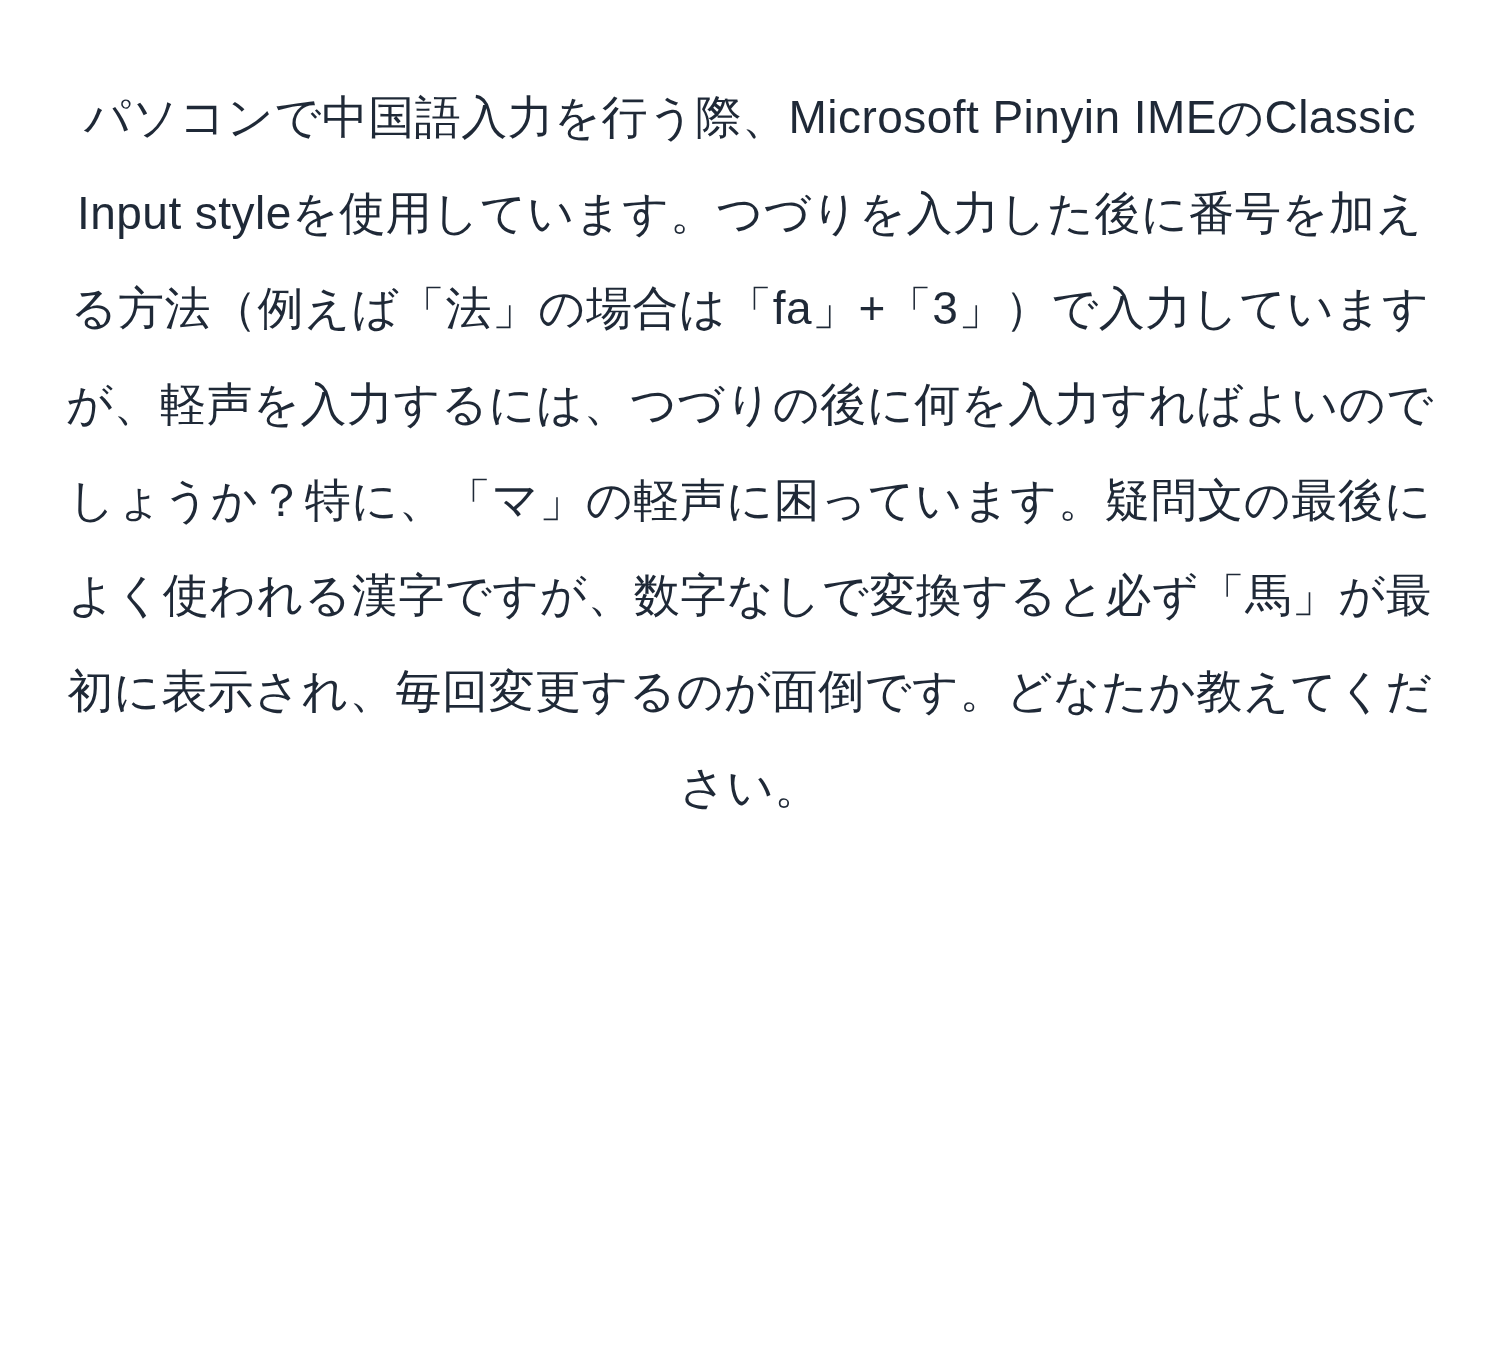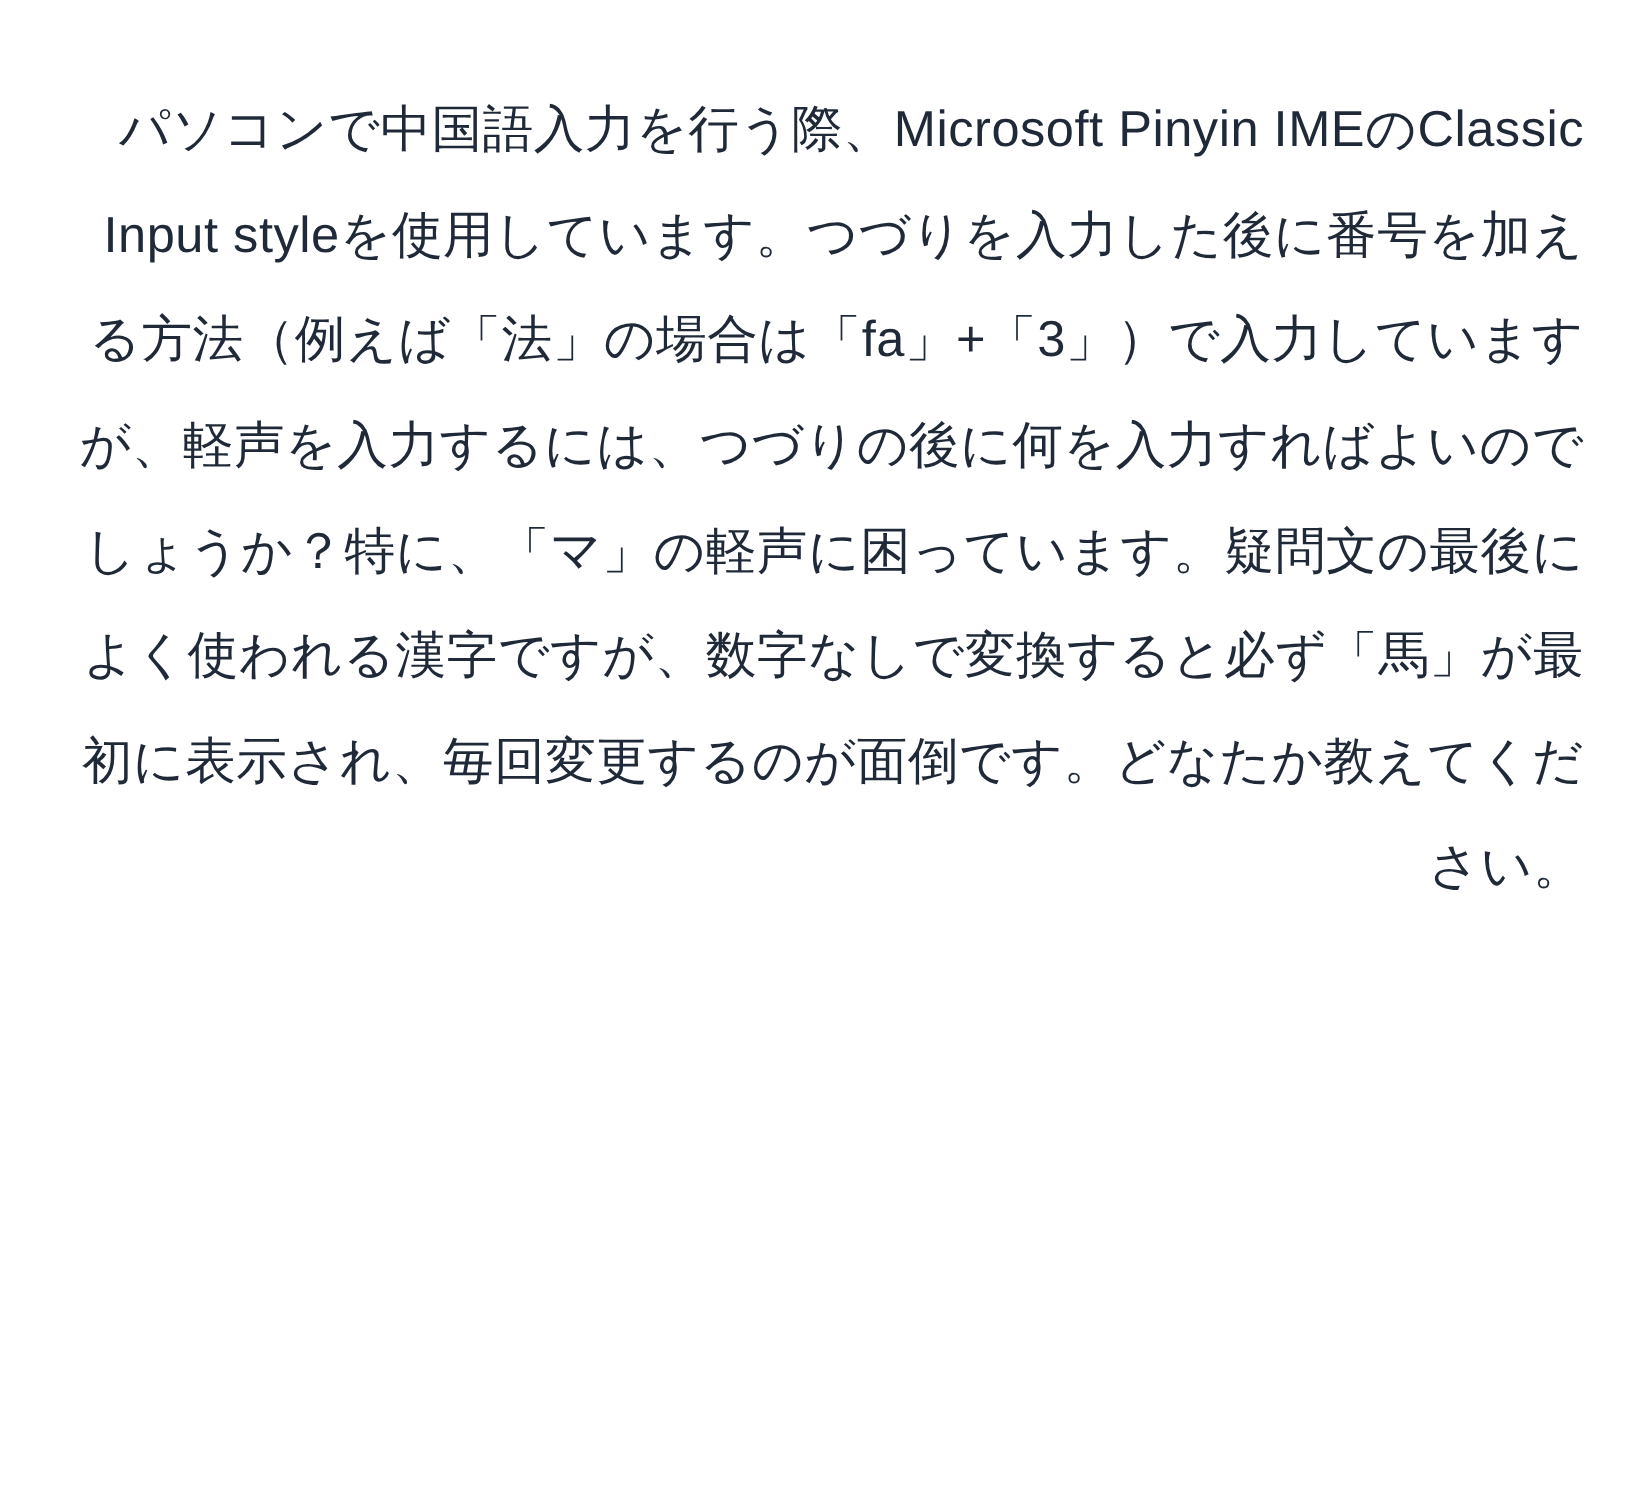--- a/index.html
+++ b/index.html
@@ -12,21 +12,21 @@
       height: 1356px;
       background: #ffffff;
       font-family: -apple-system, BlinkMacSystemFont, "Segoe UI", "Hiragino Sans", "Hiragino Kaku Gothic ProN", Meiryo, sans-serif;
       padding: 70px 60px;
     }
     .content {
       font-size: 46px;
       line-height: 2.08;
       color: #1f2937;
       letter-spacing: 0.01em;
-      text-align: right;
+      text-align: center;
       word-break: normal;
       overflow-wrap: break-word;
     }
   </style>
 </head>
 <body>
 
 <div class="content">
   <p>パソコンで中国語入力を行う際、Microsoft Pinyin IMEのClassic Input styleを使用しています。つづりを入力した後に番号を加える方法（例えば「法」の場合は「fa」+「3」）で入力していますが、軽声を入力するには、つづりの後に何を入力すればよいのでしょうか？特に、「マ」の軽声に困っています。疑問文の最後によく使われる漢字ですが、数字なしで変換すると必ず「馬」が最初に表示され、毎回変更するのが面倒です。どなたか教えてください。</p>
 </div>

